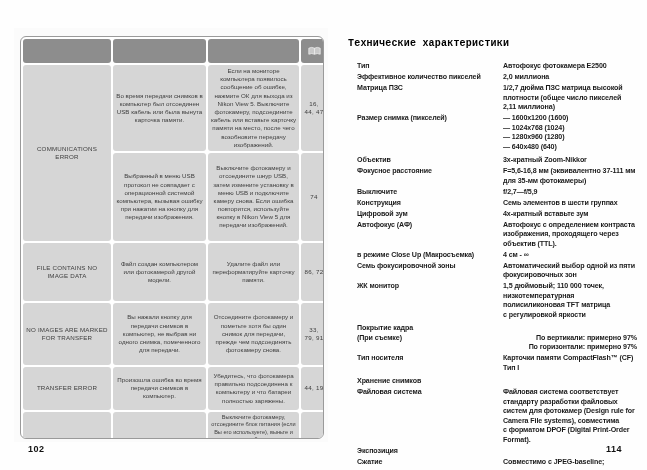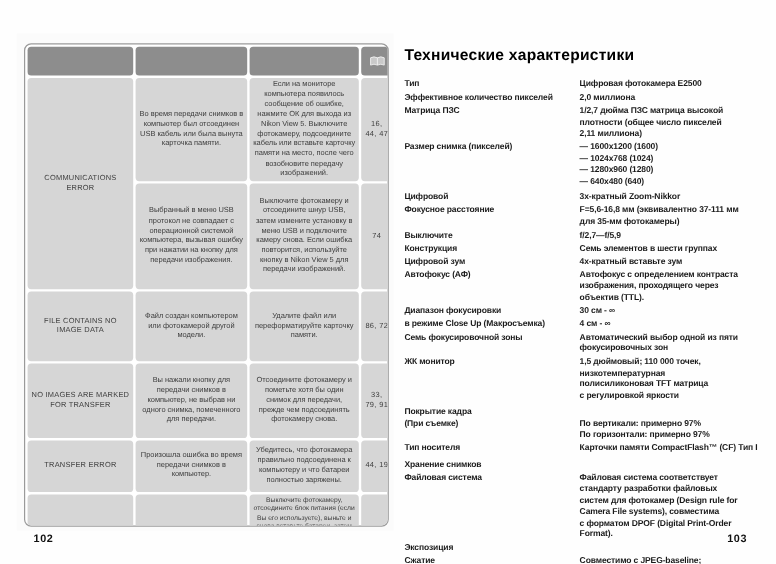--- a/index.html
+++ b/index.html
@@ -31,32 +31,32 @@
   .col-err{width:88px;} .col-cause{width:93px;} .col-sol{width:91px;} .col-pg{width:26px;}
   .pgicon{display:flex;align-items:center;justify-content:center;}
   .pgicon svg{display:block;}
 
   .page-number{position:absolute;font-size:9px;font-weight:bold;color:#111;letter-spacing:.5px;}
   .pn-left{left:28px;top:444px;}
   .pn-right{left:606px;top:444px;}
 
   
   .right-page{position:absolute;left:337px;top:38px;width:300px;}
-  .spec-title{font-size:13px;font-weight:bold;color:#000;margin:0 0 13px 0;letter-spacing:.2px;}
-  .spec-row{display:flex;margin-bottom:1.5px;}
+  .spec-title{font-size:10px;font-weight:bold;color:#000;margin:0 0 13px 11px;letter-spacing:.2px;font-family:Liberation Mono, monospace;}
+  .spec-row{display:flex;margin-bottom:1.5px;margin-left:20px;}
   .spec-label{
     width:146px;flex:none;font-size:7.1px;line-height:9.5px;color:#1a1a1a;
     white-space:pre-line;font-weight:bold;letter-spacing:-0.1px;
   }
   .spec-value{
     flex:1;font-size:7.1px;line-height:9.5px;color:#1a1a1a;
     white-space:pre-line;font-weight:bold;letter-spacing:-0.1px;
   }
   .spec-row.gap{margin-top:4px;}
-  .spec-row .offset-1{padding-top:9.5px;}
+  .spec-row .offset-1{padding-top:9.5px;text-align:right;}
 </style>
 </head>
 <body>
 
 <div class="left-page">
   <div class="err-table-wrap">
     <table class="err-table">
       <colgroup>
         <col class="col-err">
           <col class="col-cause">
@@ -116,41 +116,41 @@
       </table>
   </div>
 </div>
 <div class="page-number pn-left">102</div>
 
 <div class="right-page">
   <h1 class="spec-title">Технические характеристики</h1>
   <div>
     <div class="spec-row">
       <div class="spec-label">Тип</div>
-      <div class="spec-value">Цифровая фотокамера E2500</div>
+      <div class="spec-value">Автофокус фотокамера E2500</div>
     </div>
     <div class="spec-row">
       <div class="spec-label">Эффективное количество пикселей</div>
       <div class="spec-value">2,0 миллиона</div>
     </div>
     <div class="spec-row">
       <div class="spec-label">Матрица ПЗС</div>
       <div class="spec-value">1/2,7 дюйма ПЗС матрица высокой
 плотности (общее число пикселей
 2,11 миллиона)</div>
     </div>
     <div class="spec-row">
       <div class="spec-label">Размер снимка (пикселей)</div>
       <div class="spec-value">— 1600x1200 (1600)
 — 1024x768 (1024)
 — 1280x960 (1280)
 — 640x480 (640)</div>
     </div>
     <div class="spec-row gap">
-      <div class="spec-label">Цифровой</div>
+      <div class="spec-label">Объектив</div>
       <div class="spec-value">3х-кратный Zoom-Nikkor</div>
     </div>
     <div class="spec-row">
       <div class="spec-label">Фокусное расстояние</div>
       <div class="spec-value">F=5,6-16,8 мм (эквивалентно 37-111 мм
 для 35-мм фотокамеры)</div>
     </div>
     <div class="spec-row">
       <div class="spec-label">Выключите</div>
       <div class="spec-value">f/2,7—f/5,9</div>
@@ -161,24 +161,20 @@
     </div>
     <div class="spec-row">
       <div class="spec-label">Цифровой зум</div>
       <div class="spec-value">4х-кратный вставьте зум</div>
     </div>
     <div class="spec-row">
       <div class="spec-label">Автофокус (АФ)</div>
       <div class="spec-value">Автофокус с определением контраста
 изображения, проходящего через
 объектив (TTL).</div>
-    </div>
-    <div class="spec-row">
-      <div class="spec-label">Диапазон фокусировки</div>
-      <div class="spec-value">30 см - ∞</div>
     </div>
     <div class="spec-row">
       <div class="spec-label">в режиме Close Up (Макросъемка)</div>
       <div class="spec-value">4 см - ∞</div>
     </div>
     <div class="spec-row">
       <div class="spec-label">Семь фокусировочной зоны</div>
       <div class="spec-value">Автоматический выбор одной из пяти
 фокусировочных зон</div>
     </div>
@@ -216,13 +212,13 @@
       <div class="spec-label">Экспозиция</div>
       <div class="spec-value"></div>
     </div>
     <div class="spec-row">
       <div class="spec-label">Сжатие</div>
       <div class="spec-value">Совместимо с JPEG-baseline;</div>
     </div>
 
   </div>
 </div>
-<div class="page-number pn-right">103</div>
+<div class="page-number pn-right">114</div>
 
 </body></html>

